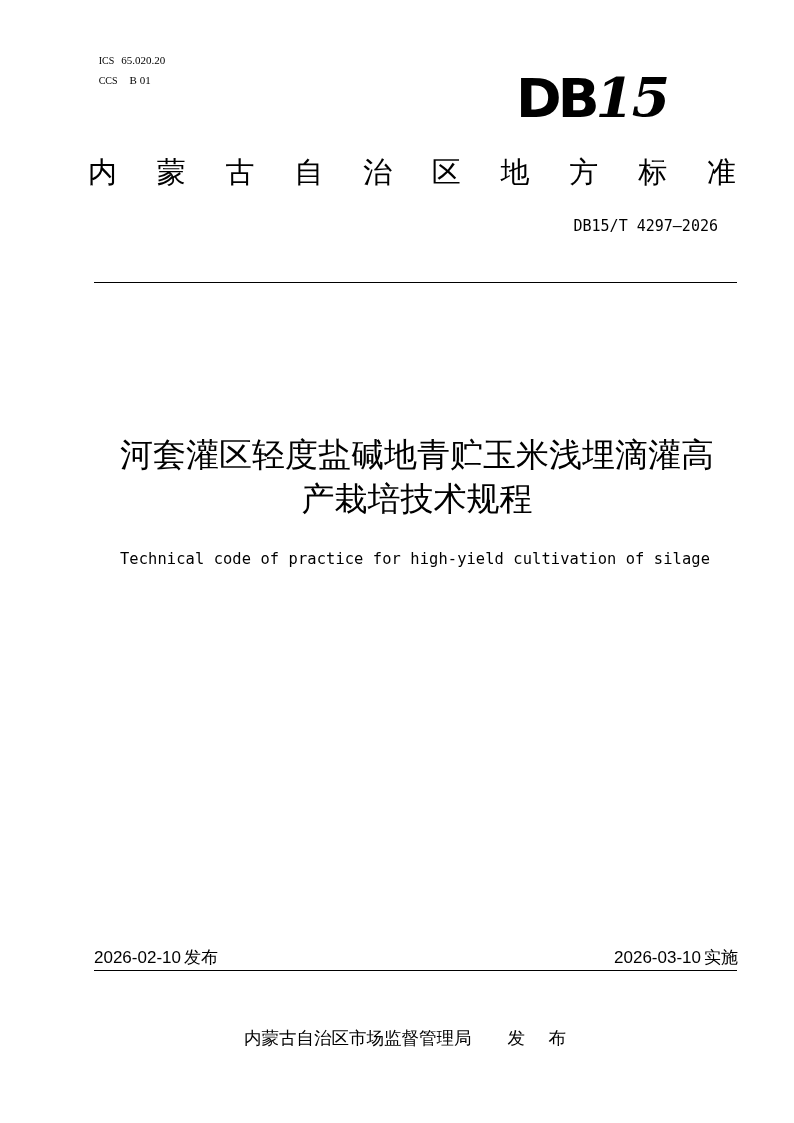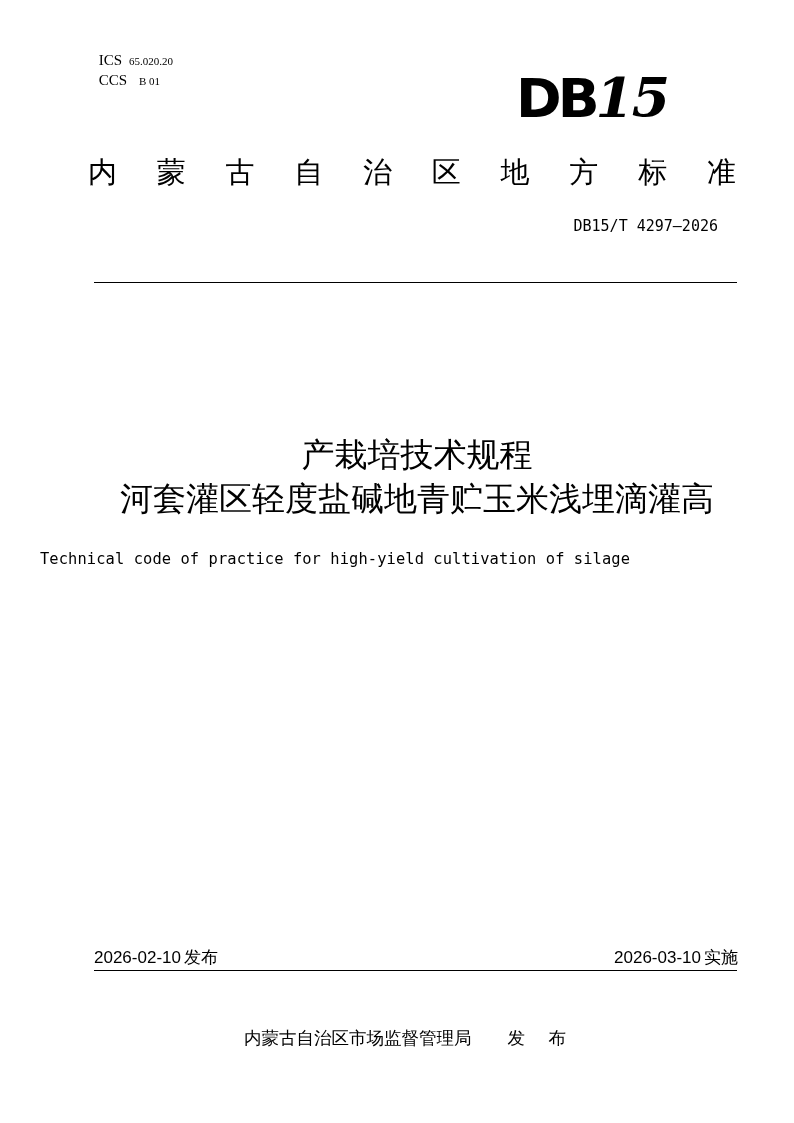--- a/index.html
+++ b/index.html
@@ -18,21 +18,21 @@
     .abs { position: absolute; }
 
     .cls-line {
       left: 91px;
       font-size: 12px;
       line-height: 14px;
       white-space: pre;
     }
     .cls-line .lbl {
       font-family: "Liberation Serif", "DejaVu Serif", serif;
-      font-size: 15px;
+      font-size: 10px;
       margin-right: 7px;
     }
     .cls-line .val {
       font-family: Liberation Serif, serif;
       font-size: 11px;
       letter-spacing: 0px;
     }
     #ics { top: 39px; }
     #ccs { top: 59px; }
     #ccs .lbl { margin-right: 12px; }
@@ -98,21 +98,21 @@
       text-align: center;
       font-size: 33px;
       line-height: 44px;
     }
     #title-zh div { white-space: nowrap; }
 
     #title-en {
       left: 40px;
       width: 750px;
       top: 547px;
-      text-align: left;
+      text-align: center;
       font-family: "DejaVu Sans Mono", "Liberation Mono", monospace;
       font-size: 15.4px;
       line-height: 24px;
       letter-spacing: 0.1px;
     }
     #title-en div { white-space: nowrap; }
 
     #issue-date {
       left: 94px;
       top: 946px;
@@ -170,22 +170,22 @@
   <span>方</span>
   <span>标</span>
   <span>准</span>
 </div>
 
 <div class="abs" id="std-number">DB15/T 4297—2026</div>
 
 <div class="abs rule" id="rule-top"></div>
 
 <div class="abs" id="title-zh">
+  <div>河套灌区轻度盐碱地青贮玉米浅埋滴灌高</div>
   <div>产栽培技术规程</div>
-  <div>河套灌区轻度盐碱地青贮玉米浅埋滴灌高</div>
 </div>
 
 <div class="abs" id="title-en">
   <div>Technical code of practice for high-yield cultivation of silage</div>
 </div>
 
 <div class="abs" id="issue-date">
   <span class="date-num">2026-02-10</span><span class="date-suffix">发布</span>
 </div>
 <div class="abs" id="impl-date">

